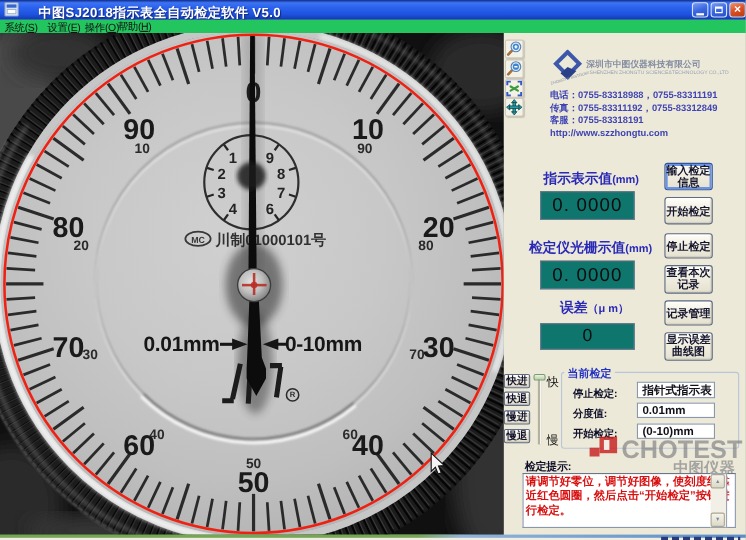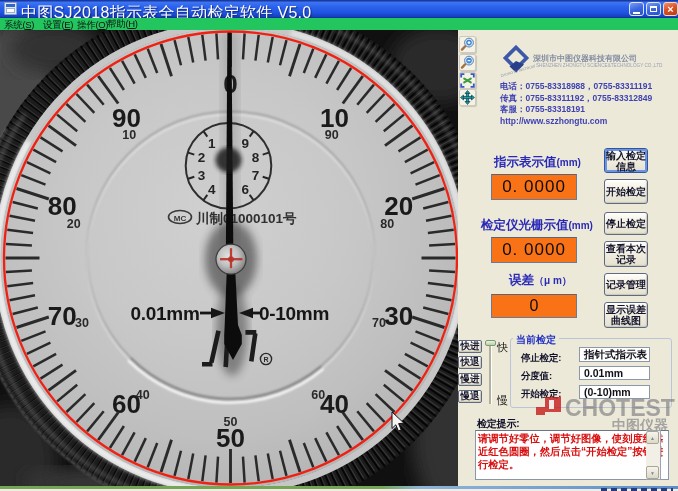--- a/index.html
+++ b/index.html
@@ -1,30 +1,30 @@
 <!DOCTYPE html>
 <html><head><meta charset="utf-8">
 <style>
 *{margin:0;padding:0;box-sizing:border-box}
 body{width:678px;height:491px;position:relative;overflow:hidden;font-family:"Liberation Sans",sans-serif;background:#ece9d8}
 .abs{position:absolute}
 .blue{color:#2a2ab8;font-weight:bold;white-space:nowrap}
-.fld{position:absolute;background:#f97316;border:1px solid #6e7a92;border-top-color:#5a6578;color:#0c0c0c;
+.fld{position:absolute;background:#0f766e;border:1px solid #6e7a92;border-top-color:#5a6578;color:#0c0c0c;
 display:flex;align-items:center;justify-content:center}
 .sfld{position:absolute;background:#fff;border:1px solid #8b97ab;color:#101018;font-weight:bold;font-size:10.5px;
 display:flex;align-items:center;padding-left:4px;white-space:nowrap}
 .lbl{position:absolute;font-size:9.5px;font-weight:bold;color:#10102a;white-space:nowrap;letter-spacing:-0.2px}
 </style></head><body>
 
 <div class="abs" style="left:0;top:0;width:678px;height:18px;background:linear-gradient(180deg,#0f2b8c 0%,#3d74f2 14%,#2a62ee 38%,#1f53df 72%,#1340bc 93%,#0e2f96 100%)">
  <div class="abs" style="left:4px;top:2px;width:13px;height:13px;background:#dce8f8;border:1px solid #8aa0c8;border-radius:1px">
    <div class="abs" style="left:1px;top:1px;width:9px;height:3px;background:#3565c8"></div>
    <div class="abs" style="left:1px;top:5px;width:9px;height:5px;background:#fff;border:1px solid #9ab0d0"></div>
     </div>
- <div class="abs" style="left:21px;top:3px;color:#fff;font-size:16px;font-weight:normal;text-shadow:1px 1px 1px #13277c;letter-spacing:0.3px;white-space:nowrap">中图SJ2018指示表全自动检定软件 V5.0</div>
+ <div class="abs" style="left:35px;top:3px;color:#fff;font-size:12px;font-weight:bold;text-shadow:1px 1px 1px #13277c;letter-spacing:0.3px;white-space:nowrap">中图SJ2018指示表全自动检定软件 V5.0</div>
  <div class="abs" style="left:629px;top:2px;width:15px;height:14px;border-radius:3px;border:1px solid #d8e4f8;background:linear-gradient(160deg,#7a9cf4,#3a67e0 50%,#2a50c8)">
    <div class="abs" style="left:3px;top:9px;width:7px;height:2px;background:#fff"></div>
     </div>
  <div class="abs" style="left:646px;top:2px;width:15px;height:14px;border-radius:3px;border:1px solid #d8e4f8;background:linear-gradient(160deg,#7a9cf4,#3a67e0 50%,#2a50c8)">
    <div class="abs" style="left:3px;top:3px;width:7px;height:6px;border:1px solid #fff;border-top-width:2px"></div>
     </div>
  <div class="abs" style="left:663px;top:2px;width:15px;height:14px;border-radius:3px;border:1px solid #f0d8cc;background:linear-gradient(160deg,#f0926a,#dd5326 45%,#bc3a10);color:#fff;font-size:11px;font-weight:bold;text-align:center;line-height:13px">×</div>
 </div>
 
 <div class="abs" style="left:0;top:18px;width:678px;height:12px;background:#22c55e;font-size:9.5px;letter-spacing:-0.3px;color:#111">

